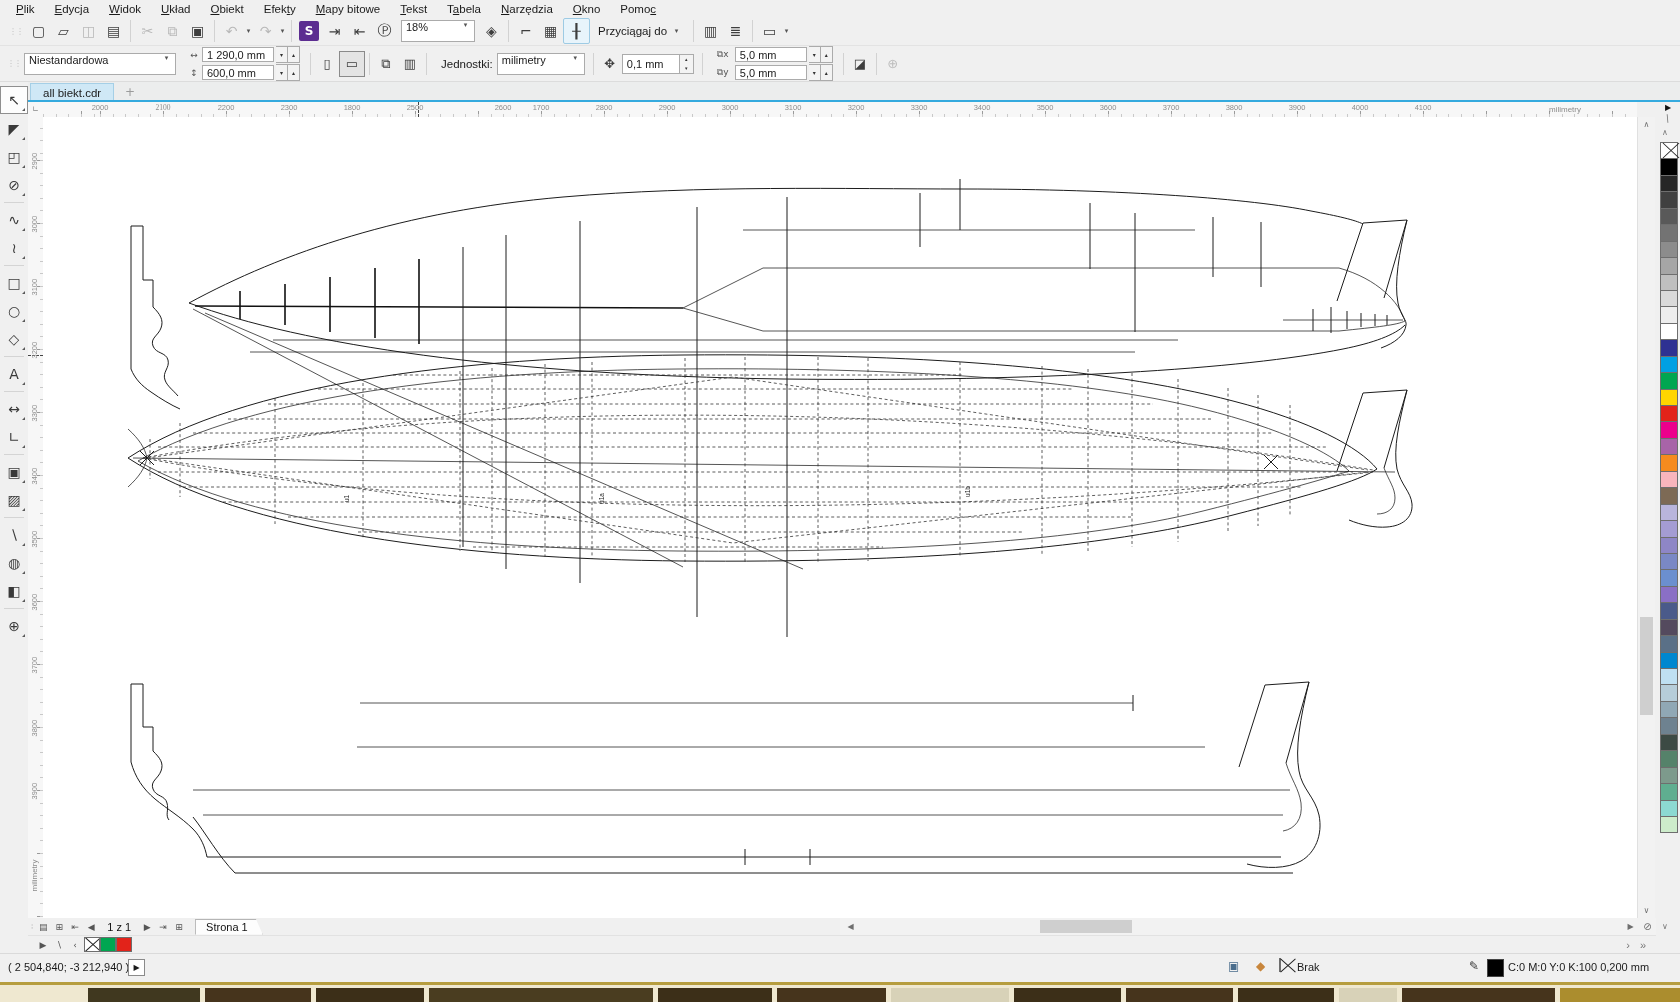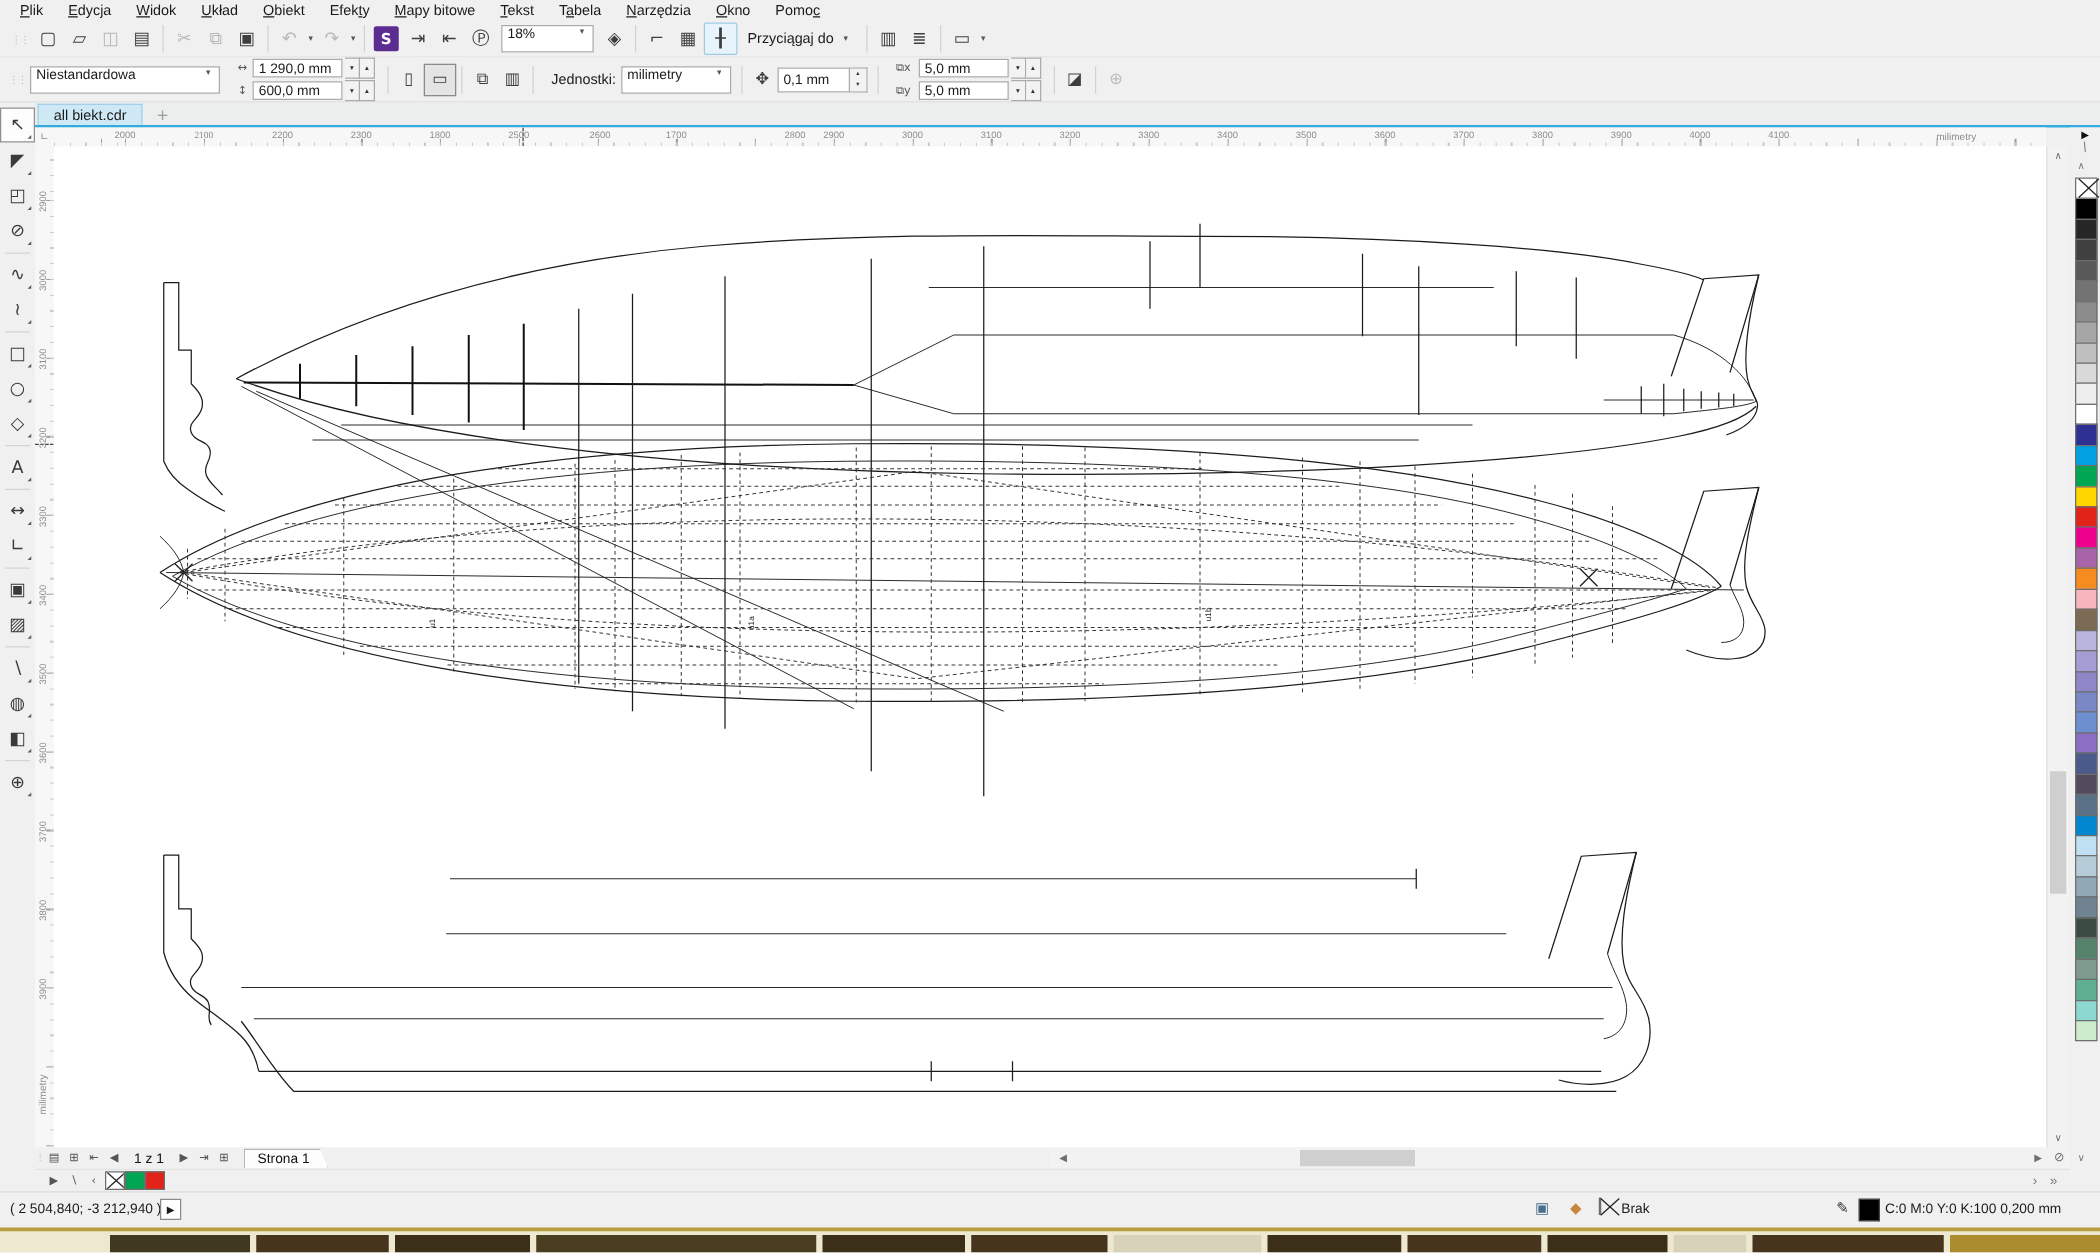--- a/index.html
+++ b/index.html
@@ -292,23 +292,23 @@
 <div id="ruler-corner" class="icon">∟</div>
 <div id="hruler">
     <span id="hruler-unit">milimetry</span>
     <span id="hr-cursor" style="left: 375px;"></span>
     <span class="hr-label" style="left: 57px;">2000</span>
     <span class="hr-label" style="left: 120px; font-family: Liberation Serif, serif;">2100</span>
     <span class="hr-label" style="left: 183px;">2200</span>
     <span class="hr-label" style="left: 246px;">2300</span>
     <span class="hr-label" style="left: 309px;">1800</span>
     <span class="hr-label" style="left: 372px;">2500</span>
-    <span class="hr-label" style="left: 437px;">2600</span>
+    <span class="hr-label" style="left: 460px;">2600</span>
     <span class="hr-label" style="left: 498px;">1700</span>
-    <span class="hr-label" style="left: 561px; margin-left: 32px;">2800</span>
+    <span class="hr-label" style="left: 561px;">2800</span>
     <span class="hr-label" style="left: 624px;">2900</span>
     <span class="hr-label" style="left: 687px;">3000</span>
     <span class="hr-label" style="left: 750px;">3100</span>
     <span class="hr-label" style="left: 813px;">3200</span>
     <span class="hr-label" style="left: 876px;">3300</span>
     <span class="hr-label" style="left: 939px;">3400</span>
     <span class="hr-label" style="left: 1002px;">3500</span>
     <span class="hr-label" style="left: 1065px;">3600</span>
     <span class="hr-label" style="left: 1128px;">3700</span>
     <span class="hr-label" style="left: 1191px;">3800</span>

